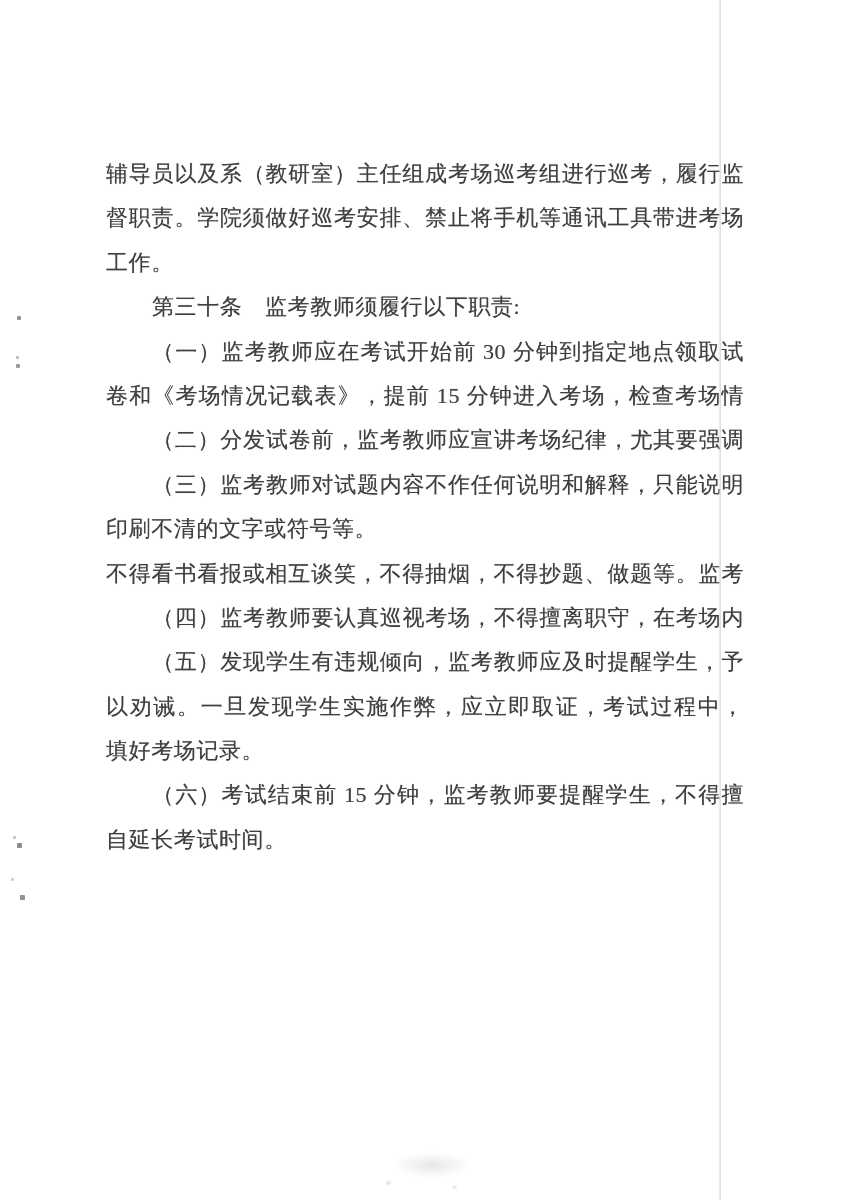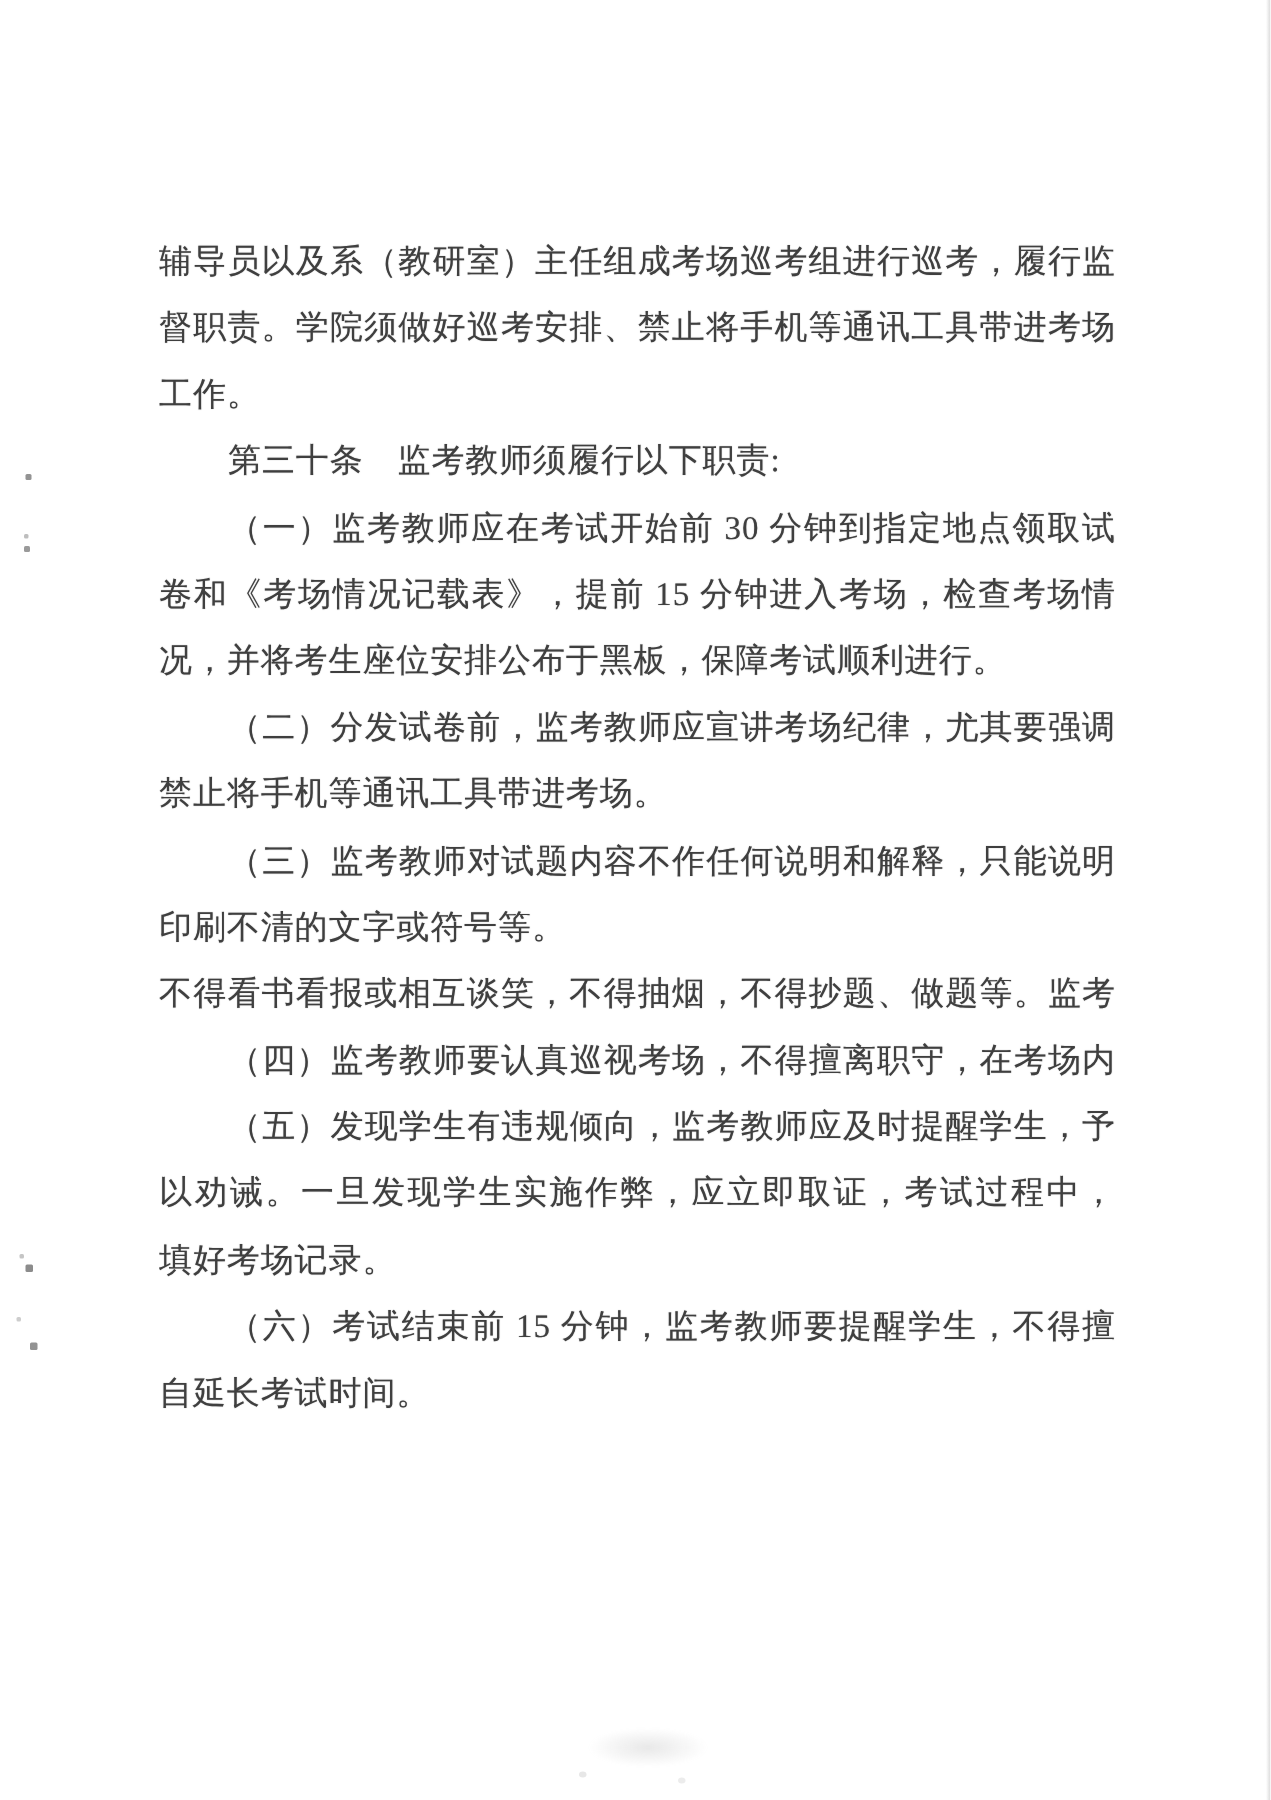--- a/index.html
+++ b/index.html
@@ -6,21 +6,21 @@
   html, body { width: 847px; height: 1200px; }
   body {
     font-family: "Liberation Serif", "DejaVu Serif", serif;
     background: #ffffff;
     position: relative;
     overflow: hidden;
   }
   .page {
     position: absolute;
     left: 0; top: 0;
-    width: 847px; height: 1200px;
+    width: 721px; height: 1200px;
     background: #ffffff;
   }
   
   .edge {
     position: absolute;
     right: 0; top: 0;
     width: 3px; height: 100%;
     background: linear-gradient(to right, rgba(255,255,255,0), #dadada);
   }
   .doc-text {
@@ -89,23 +89,21 @@
 
 <div class="page">
 
   <div class="doc-text">
     <div class="ln jst">辅导员以及系（教研室）主任组成考场巡考组进行巡考，履行监</div>
     <div class="ln jst">督职责。学院须做好巡考安排、禁止将手机等通讯工具带进考场</div>
     <div class="ln lft">工作。</div>
     <div class="ln lft ind">第三十条　监考教师须履行以下职责:</div>
     <div class="ln jst ind">（一）监考教师应在考试开始前 30 分钟到指定地点领取试</div>
     <div class="ln jst">卷和《考场情况记载表》，提前 15 分钟进入考场，检查考场情</div>
-    <div class="ln lft">况，并将考生座位安排公布于黑板，保障考试顺利进行。</div>
     <div class="ln jst ind">（二）分发试卷前，监考教师应宣讲考场纪律，尤其要强调</div>
-    <div class="ln lft">禁止将手机等通讯工具带进考场。</div>
     <div class="ln jst ind">（三）监考教师对试题内容不作任何说明和解释，只能说明</div>
     <div class="ln lft">印刷不清的文字或符号等。</div>
     <div class="ln jst">不得看书看报或相互谈笑，不得抽烟，不得抄题、做题等。监考</div>
     <div class="ln jst ind">（四）监考教师要认真巡视考场，不得擅离职守，在考场内</div>
     <div class="ln jst ind">（五）发现学生有违规倾向，监考教师应及时提醒学生，予</div>
     <div class="ln jst">以劝诫。一旦发现学生实施作弊，应立即取证，考试过程中，</div>
     <div class="ln lft">填好考场记录。</div>
     <div class="ln jst ind">（六）考试结束前 15 分钟，监考教师要提醒学生，不得擅</div>
     <div class="ln lft">自延长考试时间。</div>
   </div>

